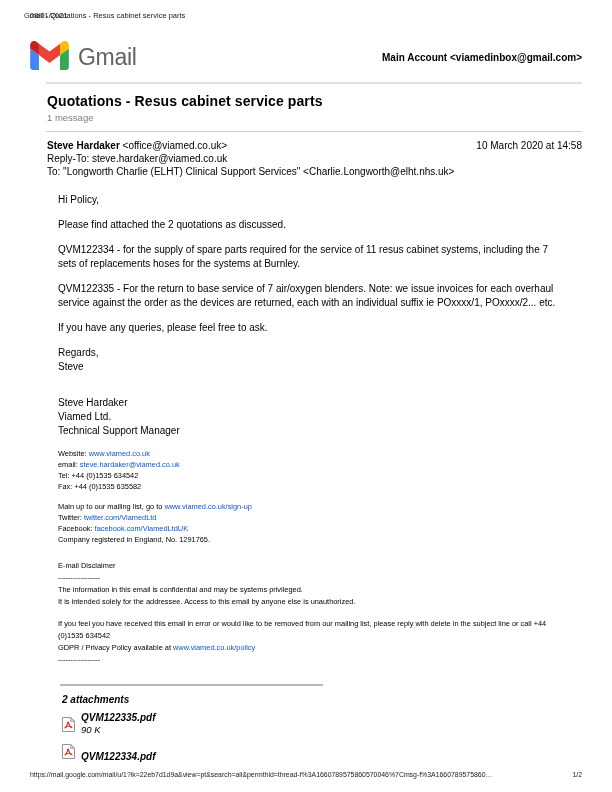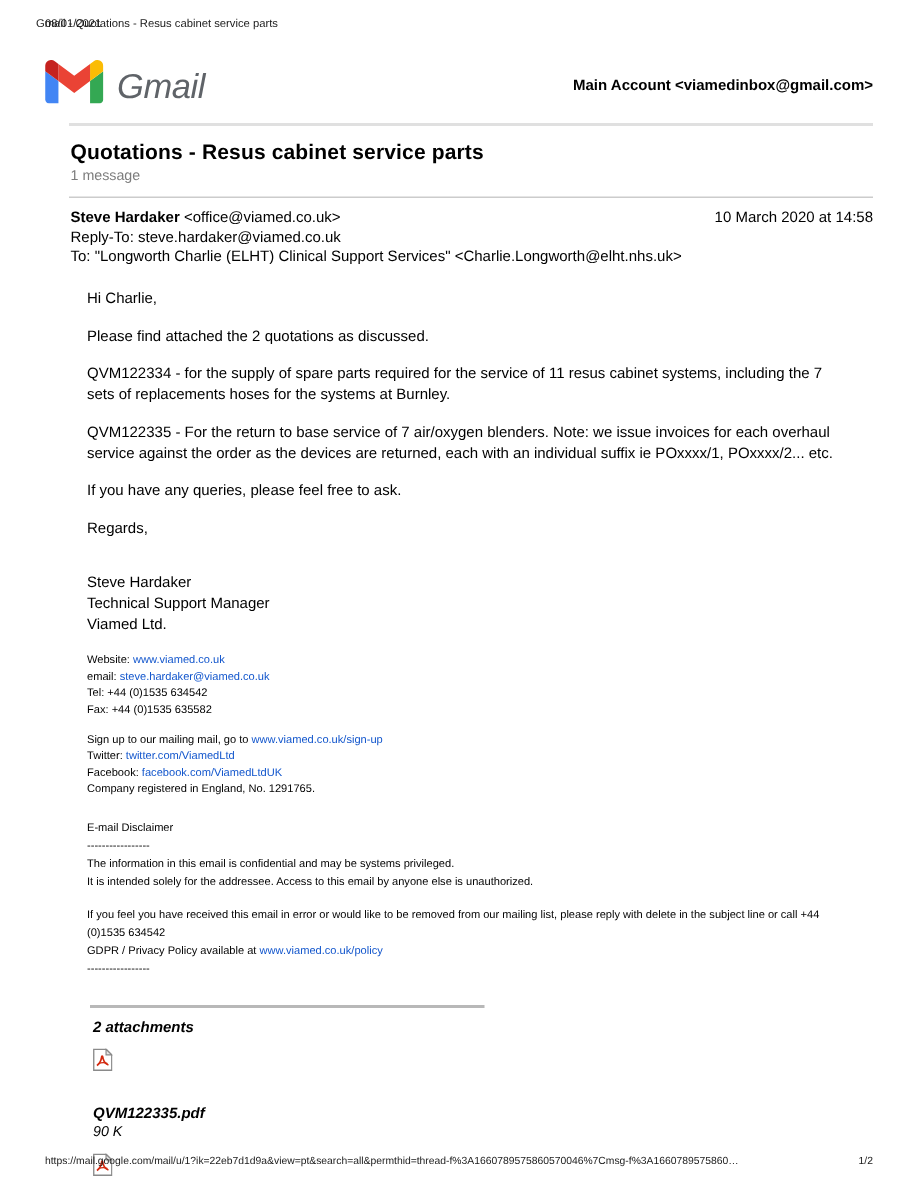--- a/index.html
+++ b/index.html
@@ -10,21 +10,21 @@
     position:relative; overflow:hidden;
   }
   a { color:#1155cc; text-decoration:none; cursor:pointer; }
 
   .print-date { position:absolute; top:11px; left:30px; font-size:7.5px; color:#1a1a1a; }
   .print-title{ position:absolute; top:11px; left:0; right:0; font-size:7.5px; color:#1a1a1a;padding-left:24px; }
 
   .masthead { position:absolute; top:41px; left:30px; right:30px; height:32px;
               display:flex; justify-content:space-between; align-items:center; }
   .gmail-logo { display:flex; align-items:center; gap:9px; }
-  .gmail-wordmark { font-size:23px; color:#5f6368; letter-spacing:-0.3px;font-style:italic; }
+  .gmail-wordmark { font-size:23px; color:#5f6368; letter-spacing:-0.3px; }
   .account { font-weight:bold; font-size:10px;margin-left:26px; }
 
   .content { position:absolute; top:82px; left:46px; right:30px; }
 
   .subject-block { border-top:2px solid #e0e0e0; border-bottom:1px solid #cccccc;
                    padding:9px 0 8px 1px; }
   .subject { font-size:14px; font-weight:bold; letter-spacing:0.1px; }
   .msg-count { font-size:9.5px; color:#7c7c7c; margin-top:3px; }
 
   .msg-header { display:flex; justify-content:space-between; align-items:flex-start;
@@ -38,21 +38,21 @@
 
   .sig-small { font-size:7.4px; line-height:11px; margin-top:10px; }
   .sig-gap { height:9px; }
 
   .disclaimer { font-size:7.4px; line-height:12px; margin-top:15px; max-width:535px; }
   .disc-gap { height:10px; }
 
   .attachments { margin-top:18px; margin-left:14px;font-style:italic; }
   .att-rule { width:263px; border-top:2px solid #b8b8b8; }
   .att-heading { font-weight:bold; font-size:10px; margin:8px 0 2px 2px; }
-  .att-item { display:flex; align-items:flex-start; gap:18px; margin-top:7px; margin-left:2px;flex-direction:column; }
+  .att-item { display:flex; align-items:flex-end; gap:6px; margin-top:7px; margin-left:2px; }
   .att-icon { margin-top:1px; }
   .att-name { font-weight:bold; font-size:10px; line-height:12px; }
   .att-size { font-size:9.5px; line-height:12px; }
 
   .footer-url { position:absolute; bottom:14px; left:30px; font-size:6.9px; color:#1a1a1a; }
   .footer-page{ position:absolute; bottom:14px; right:30px; font-size:6.9px; color:#1a1a1a; }
 </style>
 </head>
 <body>
 
@@ -85,41 +85,42 @@
   <div class="msg-header">
     <div>
       <div><b>Steve Hardaker</b><span> &lt;office@viamed.co.uk&gt;</span></div>
       <div>Reply-To: steve.hardaker@viamed.co.uk</div>
       <div>To: "Longworth Charlie (ELHT) Clinical Support Services" &lt;Charlie.Longworth@elht.nhs.uk&gt;</div>
     </div>
     <div class="msg-date">10 March 2020 at 14:58</div>
   </div>
 
   <div class="msg-body">
-    <div class="para">Hi Charlie,</div>
+    <div class="para">Hi Policy,</div>
     <div class="para">Please find attached the 2 quotations as discussed.</div>
     <div class="para">QVM122334 - for the supply of spare parts required for the service of 11 resus cabinet systems, including the 7 sets of replacements hoses for the systems at Burnley.</div>
     <div class="para">QVM122335 - For the return to base service of 7 air/oxygen blenders. Note: we issue invoices for each overhaul service against the order as the devices are returned, each with an individual suffix ie POxxxx/1, POxxxx/2... etc.</div>
     <div class="para">If you have any queries, please feel free to ask.</div>
 
     <div class="tight-line">Regards,</div>
+    <div class="tight-line">Steve</div>
 
     <div class="sig-name">
       <div class="tight-line">Steve Hardaker</div>
+      <div class="tight-line">Viamed Ltd.</div>
       <div class="tight-line">Technical Support Manager</div>
-      <div class="tight-line">Viamed Ltd.</div>
     </div>
 
     <div class="sig-small">
       <div><span>Website: </span><a>www.viamed.co.uk</a></div>
       <div><span>email: </span><a>steve.hardaker@viamed.co.uk</a></div>
       <div>Tel: +44 (0)1535 634542</div>
       <div>Fax: +44 (0)1535 635582</div>
       <div class="sig-gap"></div>
-      <div><span>Sign up to our mailing mail, go to </span><a>www.viamed.co.uk/sign-up</a></div>
+      <div><span>Main up to our mailing list, go to </span><a>www.viamed.co.uk/sign-up</a></div>
       <div><span>Twitter: </span><a>twitter.com/ViamedLtd</a></div>
       <div><span>Facebook: </span><a>facebook.com/ViamedLtdUK</a></div>
       <div>Company registered in England, No. 1291765.</div>
     </div>
 
     <div class="disclaimer">
       <div>E-mail Disclaimer</div>
       <div>-----------------</div>
       <div>The information in this email is confidential and may be systems privileged.</div>
       <div>It is intended solely for the addressee. Access to this email by anyone else is unauthorized.</div>

